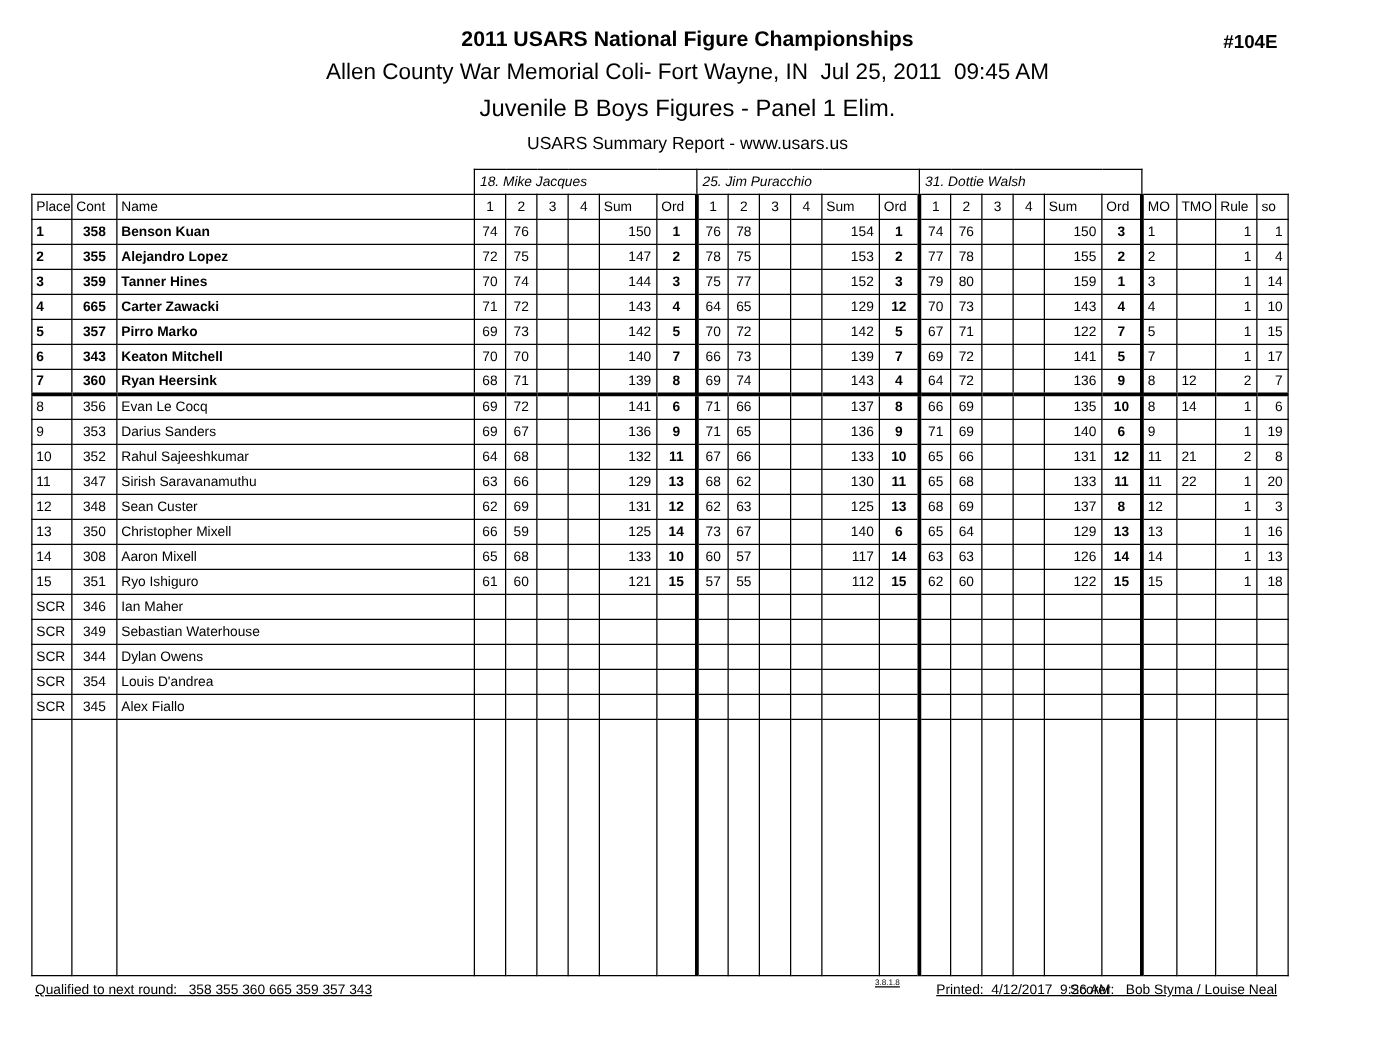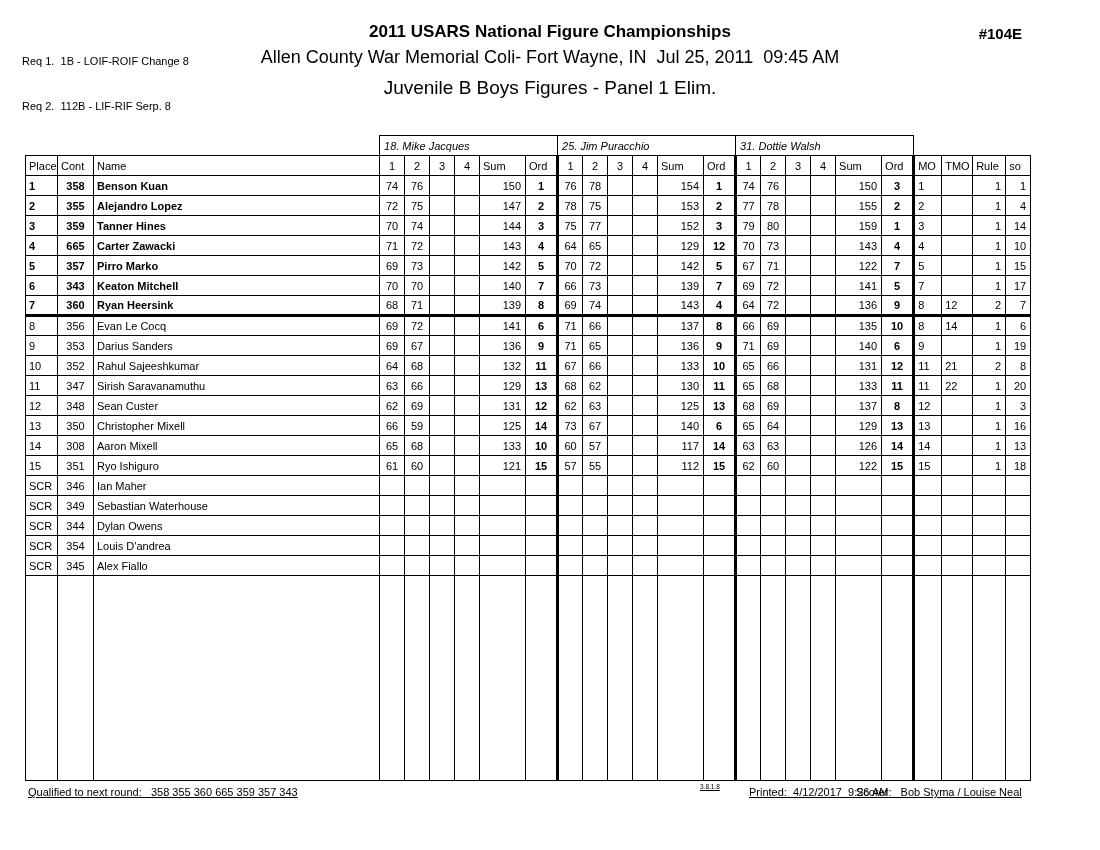--- a/index.html
+++ b/index.html
@@ -52,29 +52,26 @@
   .f-qualified { left: 28px; top: 786px; }
   .f-version { left: 700px; top: 783px; font-size: 6.5px; }
   .f-printed { left: 714px; top: 786px; padding-left: 35px; }
   .f-scorer { left: 856px; top: 786px; }
 </style>
 </head>
 <body>
 
 <div class="page">
 
-  <div class="req">
-    <div>Req 1.  1B - LOIF-ROIF Change 8</div>
-    <div>Req 2.  112B - LIF-RIF Serp. 8</div>
-  </div>
 
   <div class="titles">
     <div class="title-main">2011 USARS National Figure Championships</div>
     <div class="title-venue">Allen County War Memorial Coli- Fort Wayne, IN  Jul 25, 2011  09:45 AM</div>
     <div class="title-event">Juvenile B Boys Figures - Panel 1 Elim.</div>
+    <div class="title-report">USARS Summary Report - www.usars.us</div>
   </div>
 
   <div class="event-num">#104E</div>
 
   <table class="results">
     <colgroup>
       <col style="width:32px">
         <col style="width:36px">
         <col style="width:286px">
       <col style="width:25px">

